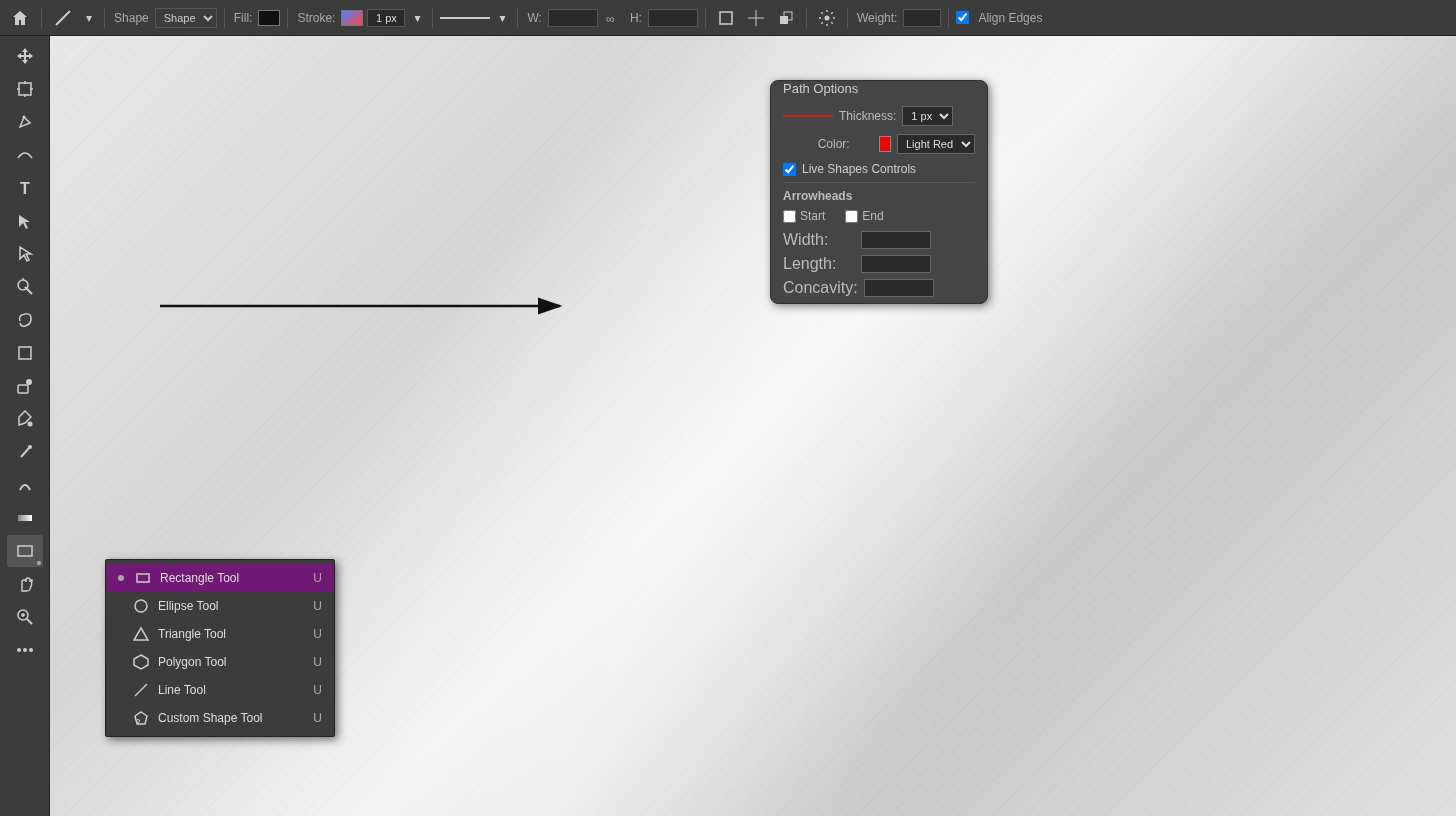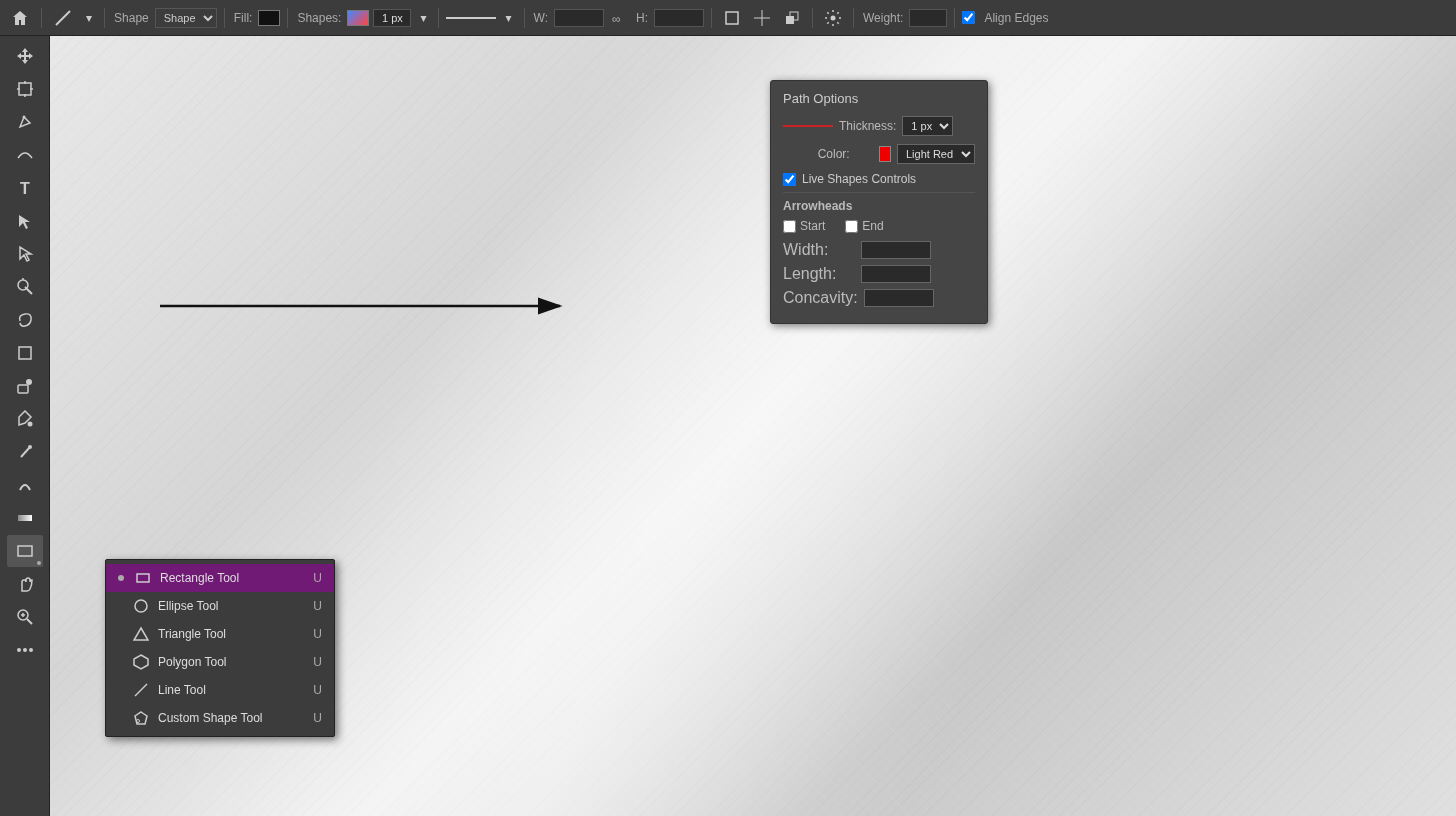--- a/index.html
+++ b/index.html
@@ -89,22 +89,22 @@
       color: #ddd; font-size: 12px; gap: 8px;
     }
     .menu-item.active { background: #701a75; }
     .menu-item-icon { width: 18px; height: 18px; display: flex; align-items: center; justify-content: center; }
     .menu-item-key { margin-left: auto; color: #aaa; }
     .menu-item-bullet { width: 6px; height: 6px; background: #aaa; border-radius: 50%; margin-right: 2px; }
 
     
     #path-options {
       position: absolute; top: 44px; right: 468px; width: 218px;
-      background: #454545; border: 1px solid #333; border-radius: 3px;
-      z-index: 200; padding: 10px 12px;
+      background: #454545; border: 1px solid #333; border-radius: 8px;
+      z-index: 200; padding: 0 12px;
       box-shadow: 2px 2px 8px rgba(0,0,0,0.5);
     }
     #path-options h3 {
       color: #ccc; font-size: 13px; font-weight: normal; margin-bottom: 10px;
     }
     .path-row { display: flex; align-items: center; margin-bottom: 8px; gap: 6px; }
     .path-label { color: #bbb; font-size: 12px; min-width: 55px; }
     .path-select {
       background: #2a2a2a; border: 1px solid #666; color: #ddd;
       font-size: 11px; padding: 2px 4px; cursor: pointer;
@@ -145,21 +145,21 @@
   <button class="toolbar-btn">▾</button>
   <div class="toolbar-sep"></div>
   <span class="toolbar-label">Shape</span>
   <select class="toolbar-dropdown">
     <option>Shape</option>
   </select>
   <div class="toolbar-sep"></div>
   <span class="toolbar-label">Fill:</span>
   <div class="toolbar-swatch" style="background:#111;"></div>
   <div class="toolbar-sep"></div>
-  <span class="toolbar-label">Shapes:</span>
+  <span class="toolbar-label">Stroke:</span>
   <div class="toolbar-swatch" style="background: linear-gradient(135deg, #4488ff, #ff4444);"></div>
   <input class="toolbar-input" value="1 px" style="width: 38px;">
   <button class="toolbar-btn">▾</button>
   <div class="toolbar-sep"></div>
   <svg width="50" height="10">
       <line x1="0" y1="5" x2="50" y2="5" stroke="#ccc" stroke-width="2"></line>
     </svg>
   <button class="toolbar-btn">▾</button>
   <div class="toolbar-sep"></div>
   <span class="toolbar-label">W:</span>

